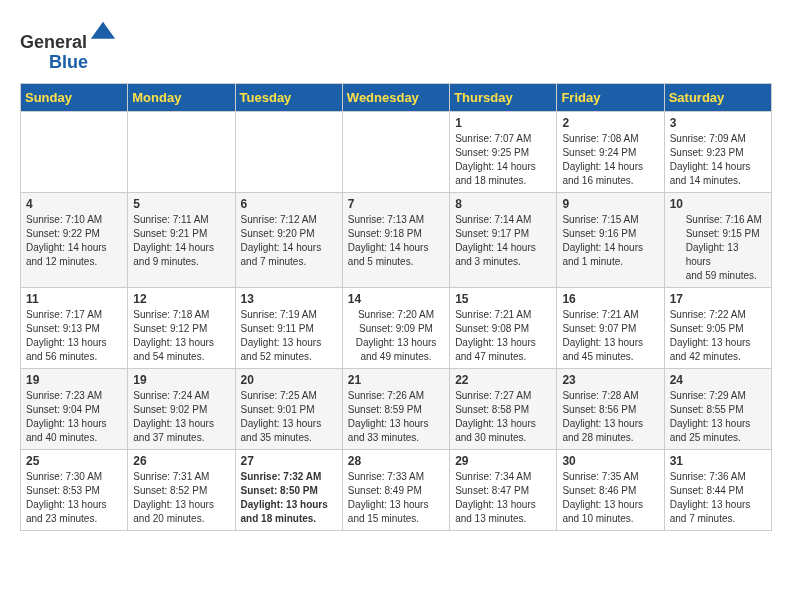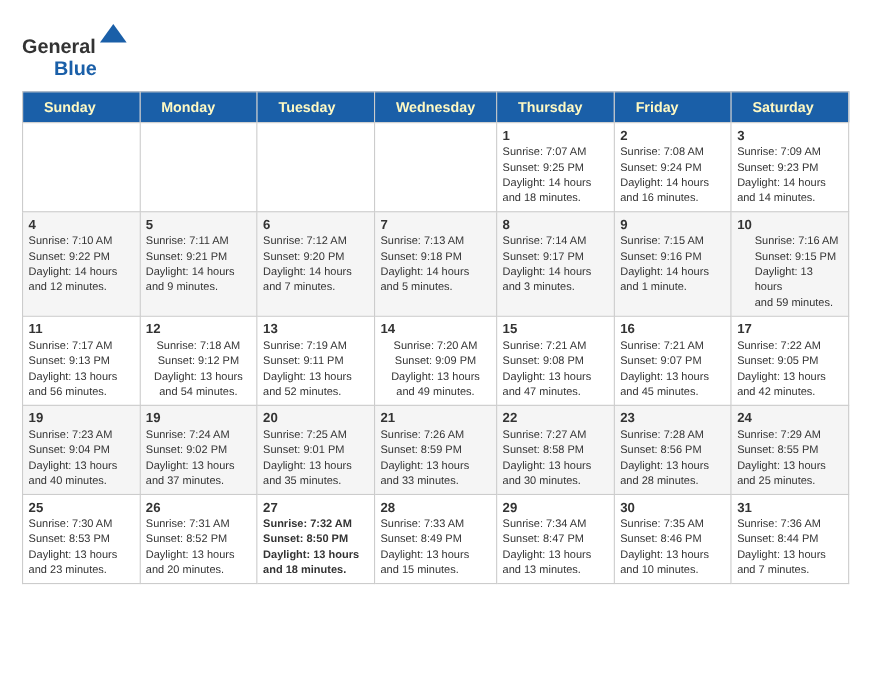--- a/index.html
+++ b/index.html
@@ -45,24 +45,24 @@
       font-size: 15px;
       color: #444;
     }
     .calendar {
       width: 100%;
       border-collapse: collapse;
       border: 1px solid #ccc;
     }
     .calendar th {
       background-color: #1a5fa8;
-      color: #fef9c3;
+      color: #fde047;
       font-size: 13px;
       font-weight: bold;
-      padding: 6px 19px;
+      padding: 6px 4px;
       text-align: left;
       border: 1px solid #ccc;
     }
     .calendar td {
       vertical-align: top;
       padding: 4px 5px;
       border: 1px solid #ccc;
       font-size: 10.5px;
       color: #333;
       width: calc(100% / 7);
@@ -204,21 +204,21 @@
       <tr class="row-odd">
         <td>
           <span class="day-num">11</span>
           <div class="day-info" style="white-space: pre-line;">Sunrise: 7:17 AM
 Sunset: 9:13 PM
 Daylight: 13 hours
 and 56 minutes.</div>
         </td>
         <td>
           <span class="day-num">12</span>
-          <div class="day-info" style="white-space: pre-line; text-align: center;">Sunrise: 7:18 AM
+          <div class="day-info" style="white-space: pre-line;">Sunrise: 7:18 AM
 Sunset: 9:12 PM
 Daylight: 13 hours
 and 54 minutes.</div>
         </td>
         <td>
           <span class="day-num">13</span>
           <div class="day-info" style="white-space: pre-line;">Sunrise: 7:19 AM
 Sunset: 9:11 PM
 Daylight: 13 hours
 and 52 minutes.</div>

